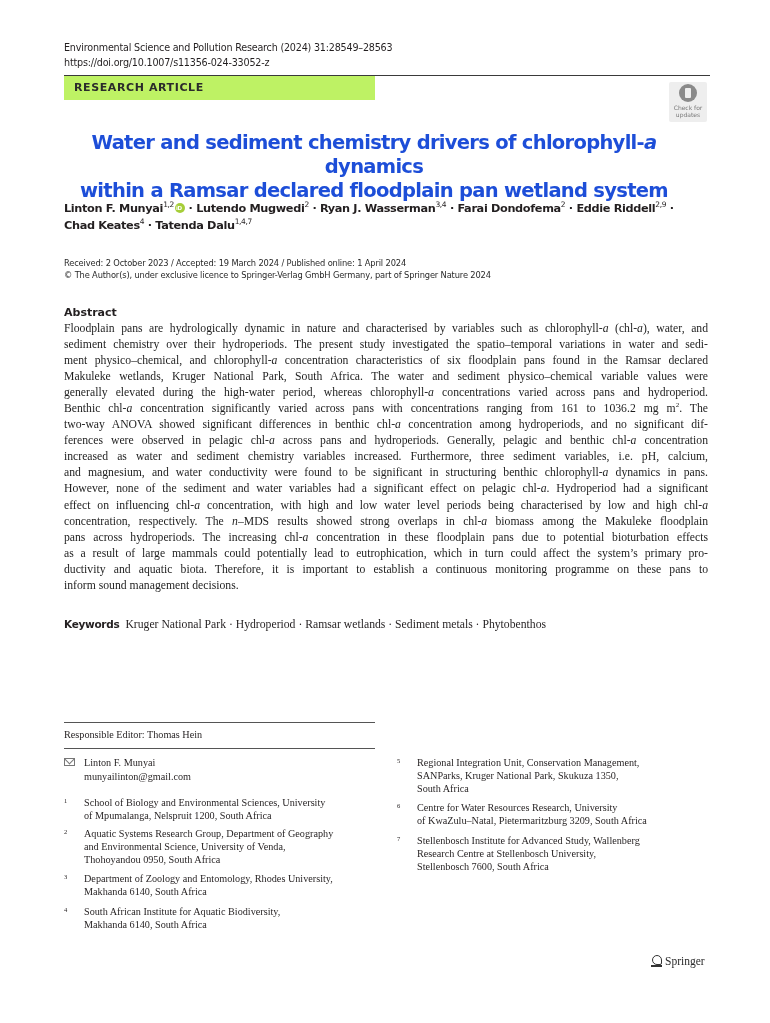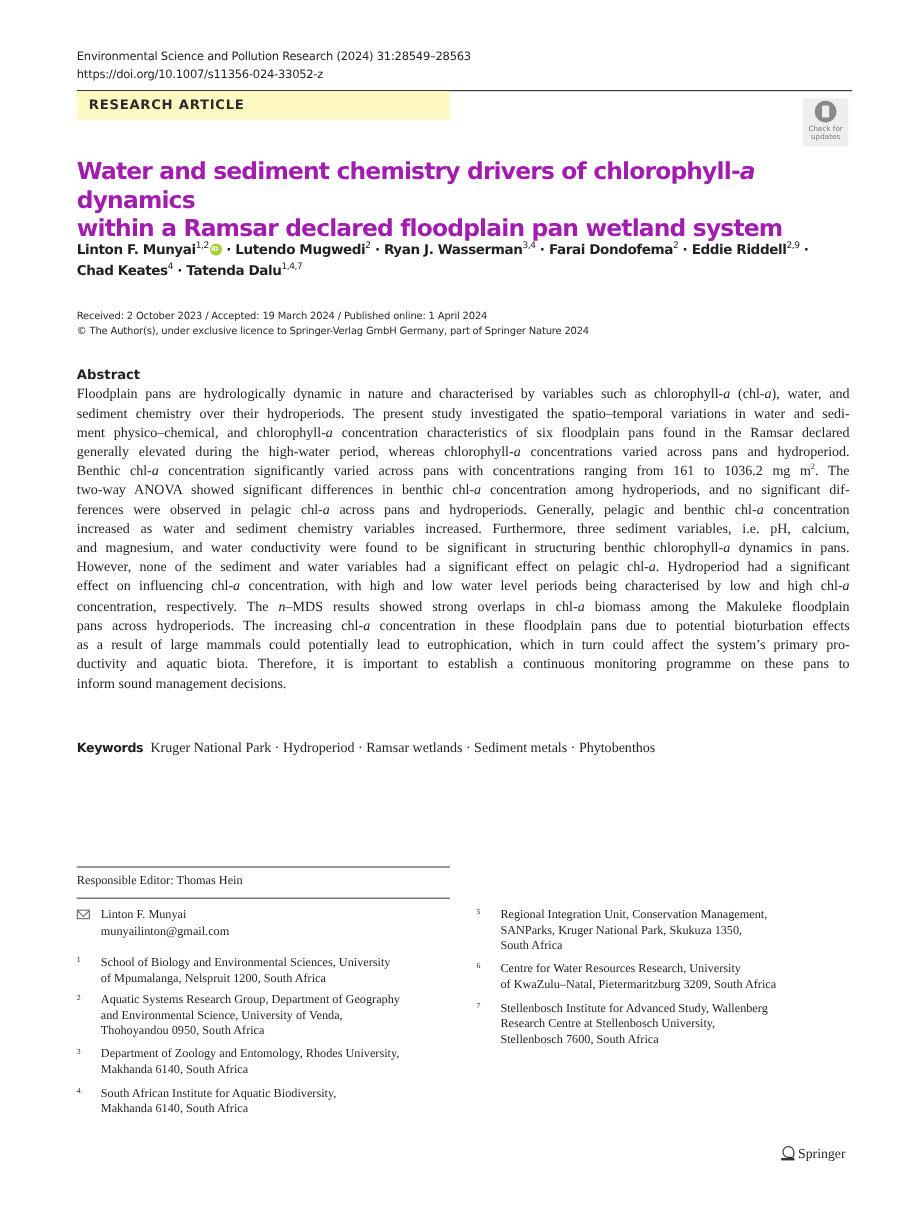--- a/index.html
+++ b/index.html
@@ -2,29 +2,29 @@
 <html><head>
 <meta charset="utf-8">
 <style>
   html, body { margin: 0; padding: 0; background: #ffffff; }
   body { width: 770px; height: 1023px; position: relative; overflow: hidden; color: #231f20; }
   .sans { font-family: "DejaVu Sans", "Liberation Sans", sans-serif; }
   .serif { font-family: "Liberation Serif", "DejaVu Serif", serif; }
 
   .journal-header { position: absolute; left: 64px; top: 40px; font-size: 9.6px; line-height: 15px; letter-spacing: -0.2px; }
   .top-rule { position: absolute; left: 64px; top: 75px; width: 646px; height: 1.2px; background: #3a3a3a; }
-  .article-type { position: absolute; left: 64px; top: 76px; width: 311px; height: 24px; background: #fef9c3; }
+  .article-type { position: absolute; left: 64px; top: 76px; width: 311px; height: 24px; background: #bef264; }
   .article-type span { position: absolute; left: 10px; top: 5px; font-size: 11px; font-weight: bold; letter-spacing: 0.6px; color: #2b2b2b; }
 
   .crossmark { position: absolute; left: 669px; top: 82px; width: 38px; height: 40px; background: #eeeeee; border-radius: 2px; }
   .crossmark .ring { position: absolute; left: 10px; top: 2px; width: 18px; height: 18px; border-radius: 50%; background: #8a8a8a; }
   .crossmark .ring::after { content: ""; position: absolute; left: 6px; top: 4px; width: 6px; height: 10px; background: #eeeeee; border-radius: 1px; }
   .crossmark .cm-text { position: absolute; left: 0; top: 22px; width: 38px; text-align: center; font-size: 6px; line-height: 7px; color: #777; }
 
-  .title { position: absolute; left: 64px; top: 131px; width: 620px; font-size: 19.5px; font-weight: bold; line-height: 24px; letter-spacing: -0.7px; color: #a21caf; }
+  .title { position: absolute; left: 64px; top: 131px; width: 620px; font-size: 19.5px; font-weight: bold; line-height: 24px; letter-spacing: -0.7px; color: #1d4ed8; text-align: center; }
   .title i { font-style: italic; }
 
   .authors { position: absolute; left: 64px; top: 200px; width: 660px; font-size: 11.3px; font-weight: bold; line-height: 17px; letter-spacing: -0.35px; }
   .authors sup { font-size: 7.5px; font-weight: normal; vertical-align: 5px; line-height: 0; }
   .orcid { display: inline-block; width: 10px; height: 10px; border-radius: 50%; background: #a6ce39; vertical-align: -1px; margin-left: 1px; position: relative; }
   .orcid::after { content: "iD"; position: absolute; left: 1px; top: 1px; font-size: 5.5px; color: #fff; font-weight: bold; line-height: 8px; }
 
   .dates { position: absolute; left: 64px; top: 258px; font-size: 8.3px; line-height: 11.5px; letter-spacing: -0.15px; color: #2a2a2a; }
 
   .abstract-heading { position: absolute; left: 64px; top: 306px; font-size: 11px; font-weight: bold; }
@@ -88,20 +88,21 @@
 <div class="dates sans">
   <div>Received: 2 October 2023 / Accepted: 19 March 2024 / Published online: 1 April 2024</div>
   <div>© The Author(s), under exclusive licence to Springer-Verlag GmbH Germany, part of Springer Nature 2024</div>
 </div>
 
 <div class="abstract-heading sans">Abstract</div>
 <div class="abstract-body serif">
   <span class="line">Floodplain pans are hydrologically dynamic in nature and characterised by variables such as chlorophyll-<i>a</i> (chl-<i>a</i>), water, and</span>
   <span class="line">sediment chemistry over their hydroperiods. The present study investigated the spatio–temporal variations in water and sedi-</span>
   <span class="line">ment physico–chemical, and chlorophyll-<i>a</i> concentration characteristics of six floodplain pans found in the Ramsar declared</span>
+  <span class="line">Makuleke wetlands, Kruger National Park, South Africa. The water and sediment physico–chemical variable values were</span>
   <span class="line">generally elevated during the high-water period, whereas chlorophyll-<i>a</i> concentrations varied across pans and hydroperiod.</span>
   <span class="line">Benthic chl-<i>a</i> concentration significantly varied across pans with concentrations ranging from 161 to 1036.2 mg m<sup style="font-size:7px;vertical-align:5px;line-height:0">2</sup>. The</span>
   <span class="line">two-way ANOVA showed significant differences in benthic chl-<i>a</i> concentration among hydroperiods, and no significant dif-</span>
   <span class="line">ferences were observed in pelagic chl-<i>a</i> across pans and hydroperiods. Generally, pelagic and benthic chl-<i>a</i> concentration</span>
   <span class="line">increased as water and sediment chemistry variables increased. Furthermore, three sediment variables, i.e. pH, calcium,</span>
   <span class="line">and magnesium, and water conductivity were found to be significant in structuring benthic chlorophyll-<i>a</i> dynamics in pans.</span>
   <span class="line">However, none of the sediment and water variables had a significant effect on pelagic chl-<i>a</i>. Hydroperiod had a significant</span>
   <span class="line">effect on influencing chl-<i>a</i> concentration, with high and low water level periods being characterised by low and high chl-<i>a</i></span>
   <span class="line">concentration, respectively. The <i>n</i>–MDS results showed strong overlaps in chl-<i>a</i> biomass among the Makuleke floodplain</span>
   <span class="line">pans across hydroperiods. The increasing chl-<i>a</i> concentration in these floodplain pans due to potential bioturbation effects</span>

